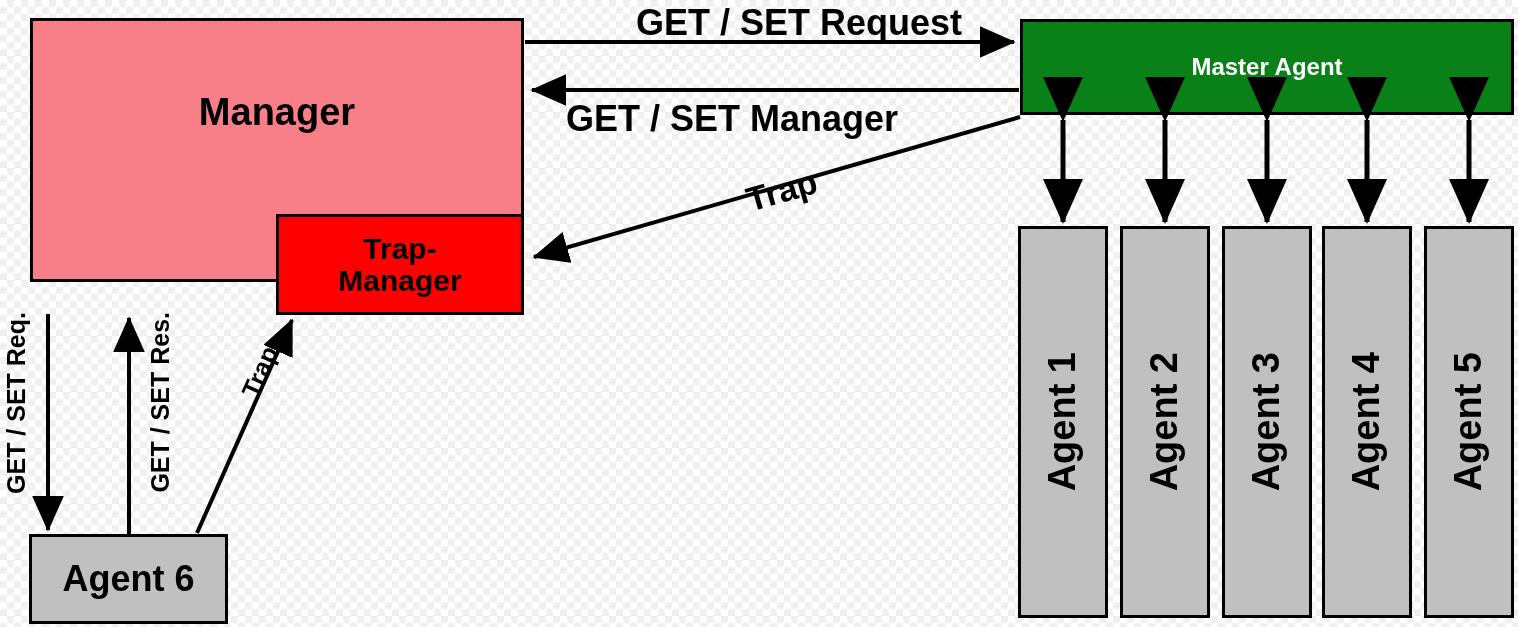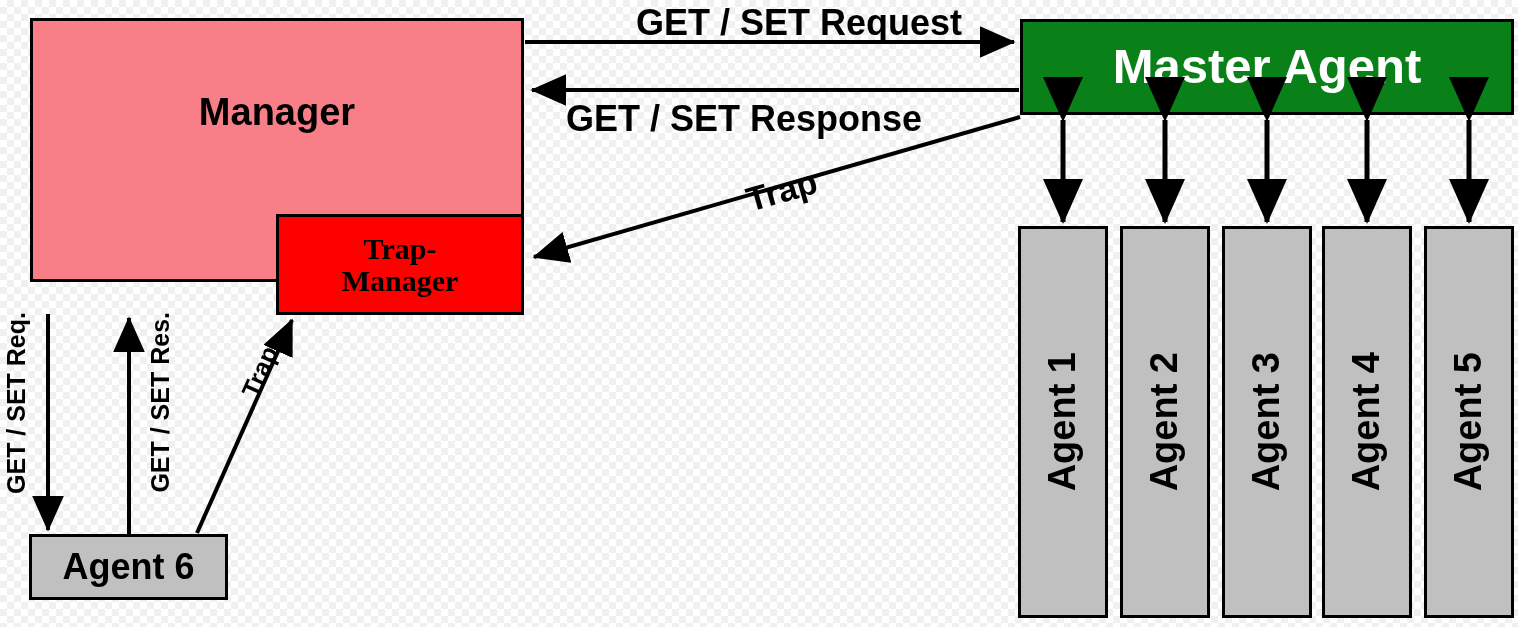--- a/index.html
+++ b/index.html
@@ -38,43 +38,42 @@
     align-items: flex-start;
     justify-content: center;
     padding-top: 72px;
     font-size: 38px;
   }
   #trap-receiver-box {
     left: 276px; top: 214px; width: 248px; height: 101px;
     background: #fe0000;
     font-size: 30px;
     z-index: 4;
-    font-family: Liberation Serif, serif;
   }
   #master-agent-box {
     left: 1020px; top: 19px; width: 494px; height: 96px;
     background: #0a8019;
     color: #ffffff;
-    font-size: 49px;
+    font-size: 24px;
   }
   .agent-col {
     background: #c0c0c0;
     top: 226px;
     height: 392px;
     width: 90px;
     font-size: 38px;
   }
   .agent-col .vlabel {
     writing-mode: vertical-rl;
     transform: rotate(180deg);
     white-space: nowrap;
     font-weight: bold;
   }
   #agent6-box {
-    left: 29px; top: 534px; width: 199px; height: 66px;
+    left: 29px; top: 534px; width: 199px; height: 90px;
     background: #c0c0c0;
     font-size: 36px;
   }
   .svg-layer {
     position: absolute;
     left: 0; top: 0;
     width: 1518px; height: 627px;
     pointer-events: none;
     z-index: 6;
   }
@@ -172,21 +171,21 @@
 
     <line x1="48" y1="314" x2="48" y2="530" stroke="#000000" stroke-width="4" marker-end="url(#ah-big)"></line>
 
     <line x1="129" y1="534" x2="129" y2="318" stroke="#000000" stroke-width="4" marker-end="url(#ah-big)"></line>
 
     <line x1="197" y1="533" x2="292" y2="320" stroke="#000000" stroke-width="4" marker-end="url(#ah-big)"></line>
   </svg>
 
   <div class="edge-label" id="lbl-get-set-request">GET / SET Request</div>
 
-  <div class="edge-label" id="lbl-get-set-response">GET / SET Response</div>
+  <div class="edge-label" id="lbl-get-set-response">GET / SET Manager</div>
 
   <div class="edge-label" id="lbl-trap-master">Trap</div>
 
   <div class="edge-label" id="lbl-get-set-req-v">GET / SET Req.</div>
 
   <div class="edge-label" id="lbl-get-set-res-v">GET / SET Res.</div>
 
   <div class="edge-label" id="lbl-trap-agent6">Trap</div>
 
 </div>

